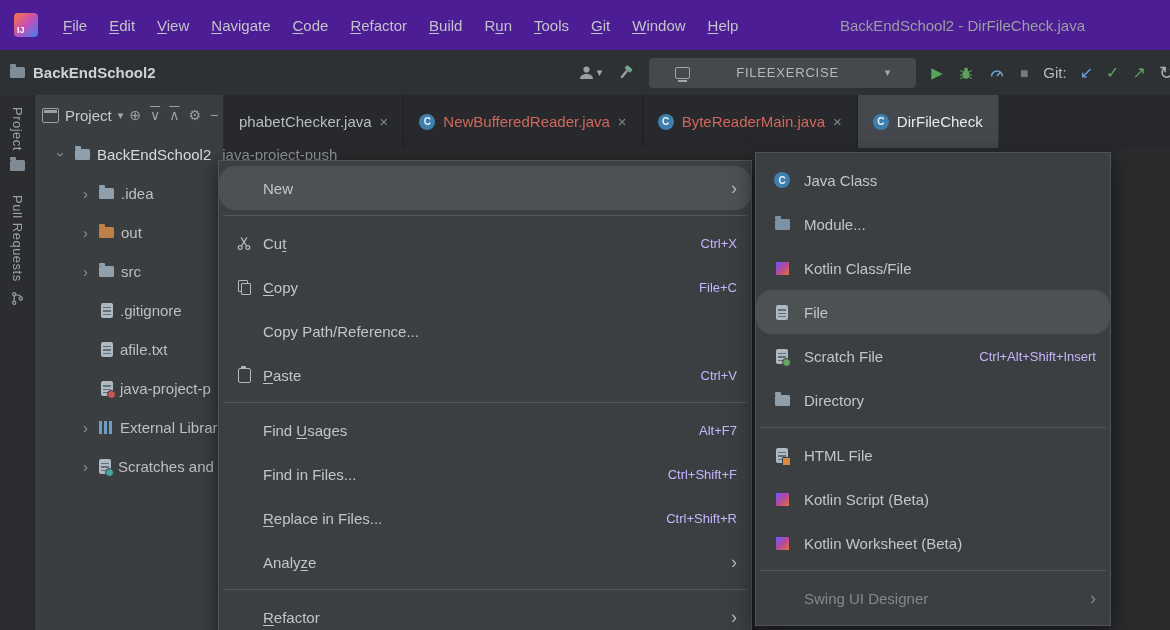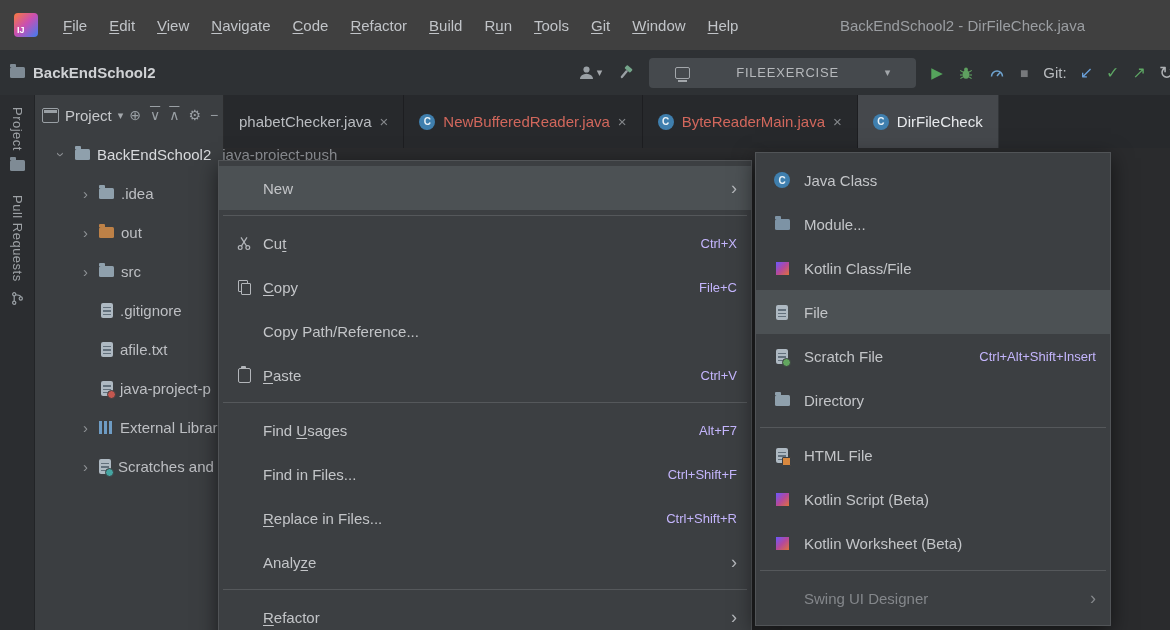--- a/index.html
+++ b/index.html
@@ -2,21 +2,21 @@
 <html><head>
 <meta charset="utf-8">
 <style>
   html,body{margin:0;padding:0;background:#1e1f22;}
   .app{position:relative;width:1170px;height:630px;overflow:hidden;
        font-family:"Liberation Sans",sans-serif;color:#bdbfc3;
        -webkit-font-smoothing:antialiased;}
   u{text-decoration:underline;text-underline-offset:2px;}
 
   
-  .titlebar{height:50px;background:#404040;display:flex;align-items:center;padding-left:8px;justify-content:flex-end;}
+  .titlebar{height:50px;background:#4c1d95;display:flex;align-items:center;padding-left:8px;justify-content:flex-end;}
   .logo{width:24px;height:24px;border-radius:4px;margin:0 14px 0 6px;flex:none;
         background:linear-gradient(135deg,#f97a3d 0%,#c94fb2 48%,#3d7ef2 100%);
         display:flex;align-items:flex-end;justify-content:flex-start;}
   .logo span{font-size:9px;font-weight:bold;color:#fff;padding:0 0 2px 3px;}
   .menu-item{padding:6px 11px;font-size:15px;color:#c1c4c8;cursor:default;}
   .win-title{margin-left:auto;margin-right:85px;font-size:15px;color:#9b9ea2;white-space:nowrap;}
 
   
   .toolbar{height:45px;background:#2e3134;display:flex;align-items:center;padding:0 6px 0 10px;}
   .tb-project{display:flex;align-items:center;gap:8px;font-size:15px;font-weight:600;color:#cfd1d4;}
@@ -72,21 +72,21 @@
   .tab.active{background:#45484c;}
   .tab.active .tab-label{color:#e8eaed;}
   .editor-body{flex:1;background:#2a2b2d;}
 
   
   .popup{position:absolute;background:#3c3f42;border:1px solid #515457;
          box-shadow:0 6px 20px rgba(0,0,0,.55);padding:5px 0;box-sizing:border-box;}
   .cmenu{left:218px;top:160px;width:534px;z-index:30;}
   .smenu{left:755px;top:152px;width:356px;z-index:31;}
   .mi{height:44px;display:flex;align-items:center;padding:0 14px;font-size:15px;color:#c3c5c8;}
-  .mi.hl{background:#4c5154;}
+  .mi.hl{background:#4c5154;border-radius:16px;}
   .gutter{width:22px;margin-right:8px;flex:none;display:flex;align-items:center;justify-content:center;}
   .smenu .gutter{width:24px;margin-right:10px;}
   .shortcut{margin-left:auto;font-size:13px;color:#c4b5fd;padding-left:16px;text-align:right;}
   .arrow{margin-left:auto;font-size:18px;color:#b3b6ba;line-height:1;}
   .msep{height:1px;background:#55585b;margin:5px 4px;}
   .mi.disabled{color:#84878b;}
   .mi.disabled .arrow{color:#84878b;}
 
   
   .i-folder{width:15px;height:11px;background:#8fa0ac;border-radius:1.5px;position:relative;flex:none;}

